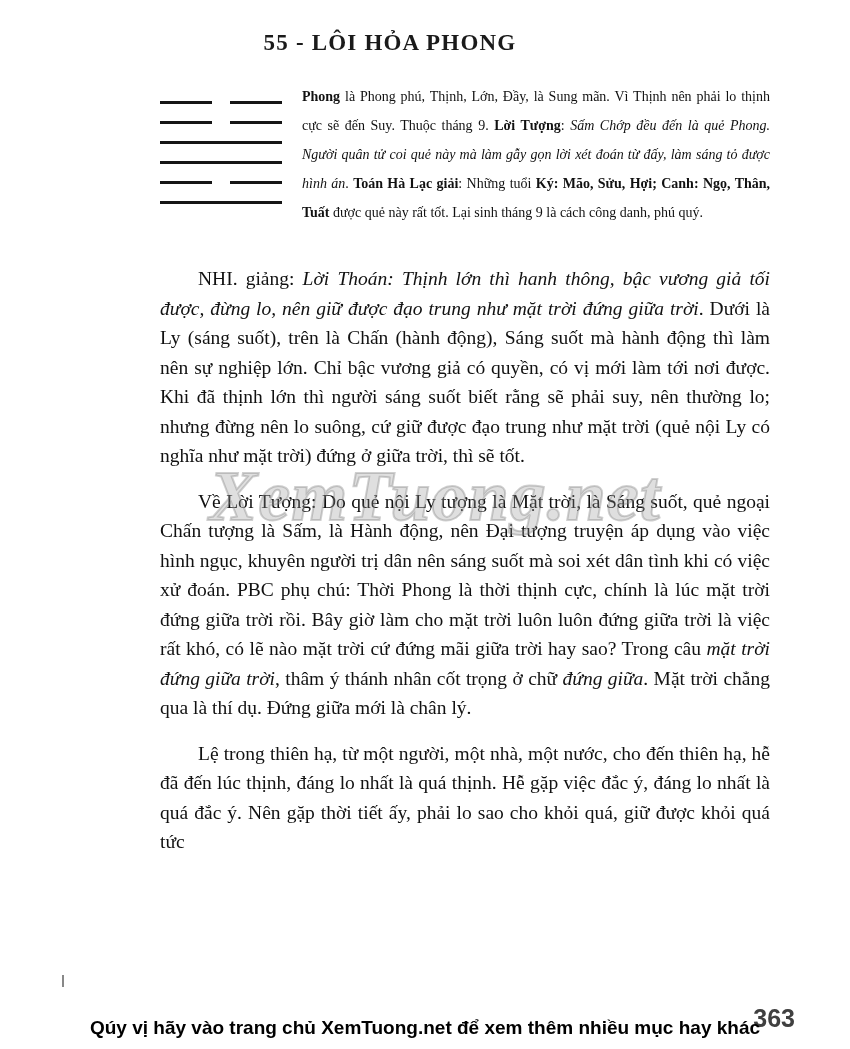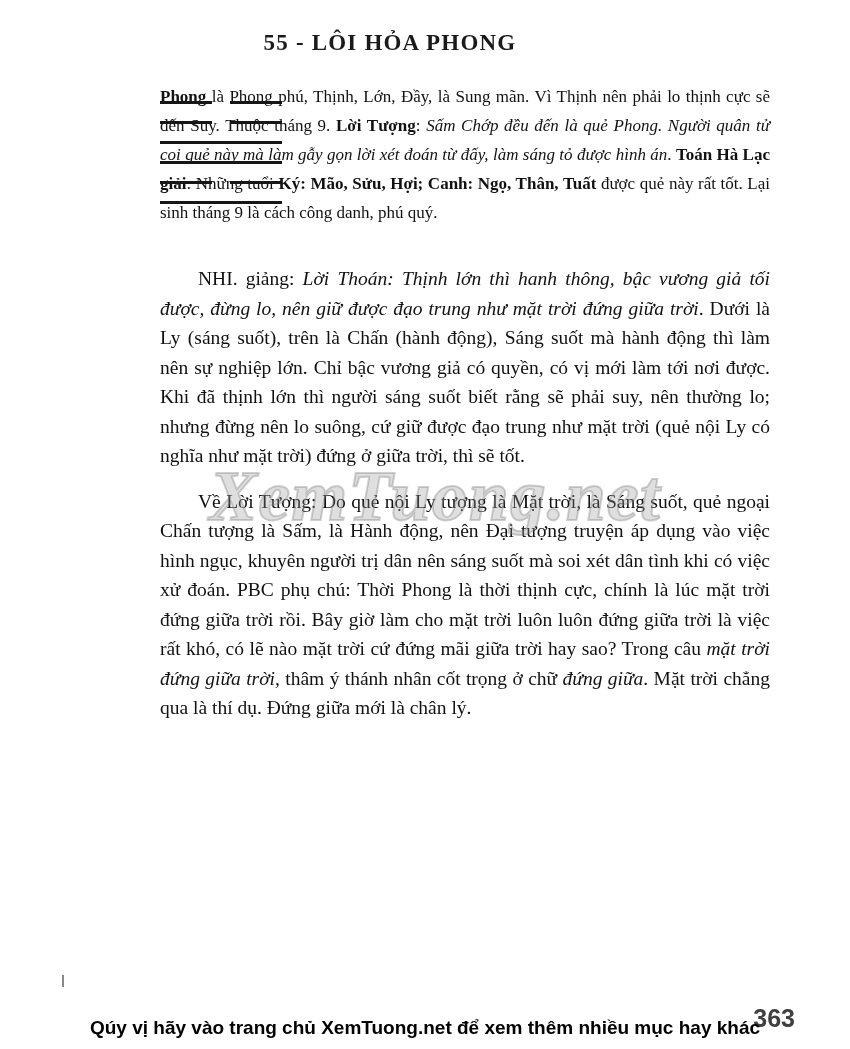--- a/index.html
+++ b/index.html
@@ -83,21 +83,22 @@
   .hx-seg {
     height: 3px;
     background: #161616;
   }
   .hx-solid .hx-seg { width: 122px; }
   .hx-broken .left { width: 52px; }
   .hx-broken .gap { width: 18px; }
   .hx-broken .right { width: 52px; }
 
   .intro-text {
-    font-size: 17px;
+    margin-left: 142px;
+    font-size: 14px;
     line-height: 29px;
     text-align: justify;
   }
 
   p {
     margin: 0;
     font-size: 19.5px;
     line-height: 29.5px;
     text-align: justify;
   }
@@ -185,20 +186,23 @@
     </div>
 
     <p class="para indent">
       <span>NHI. giảng: </span><span class="i">Lời Thoán: Thịnh lớn thì hanh thông, bậc vương giả tối được, đừng lo, nên giữ được đạo trung như mặt trời đứng giữa trời</span><span>. Dưới là Ly (sáng suốt), trên là Chấn (hành động), Sáng suốt mà hành động thì làm nên sự nghiệp lớn. Chỉ bậc vương giả có quyền, có vị mới làm tới nơi được. Khi đã thịnh lớn thì người sáng suốt biết rằng sẽ phải suy, nên thường lo; nhưng đừng nên lo suông, cứ giữ được đạo trung như mặt trời (quẻ nội Ly có nghĩa như mặt trời) đứng ở giữa trời, thì sẽ tốt.</span>
     </p>
 
     <p class="para indent gap-before">
       <span>Về Lời Tượng: Do quẻ nội Ly tượng là Mặt trời, là Sáng suốt, quẻ ngoại Chấn tượng là Sấm, là Hành động, nên Đại tượng truyện áp dụng vào việc hình ngục, khuyên người trị dân nên sáng suốt mà soi xét dân tình khi có việc xử đoán. PBC phụ chú: Thời Phong là thời thịnh cực, chính là lúc mặt trời đứng giữa trời rồi. Bây giờ làm cho mặt trời luôn luôn đứng giữa trời là việc rất khó, có lẽ nào mặt trời cứ đứng mãi giữa trời hay sao? Trong câu </span><span class="i">mặt trời đứng giữa trời</span><span>, thâm ý thánh nhân cốt trọng ở chữ </span><span class="i">đứng giữa</span><span>. Mặt trời chẳng qua là thí dụ. Đứng giữa mới là chân lý.</span>
     </p>
 
+    <p class="para indent gap-before">
+      <span>Lệ trong thiên hạ, từ một người, một nhà, một nước, cho đến thiên hạ, hễ đã đến lúc thịnh, đáng lo nhất là quá thịnh. Hễ gặp việc đắc ý, đáng lo nhất là quá đắc ý. Nên gặp thời tiết ấy, phải lo sao cho khỏi quá, giữ được khỏi quá tức</span>
+    </p>
 
   </div>
 
   <div class="edge-tick"></div>
 
   <div class="page-number">363</div>
 
   <div class="footer-bar">Qúy vị hãy vào trang chủ XemTuong.net để xem thêm nhiều mục hay khác</div>
 
 </div>

